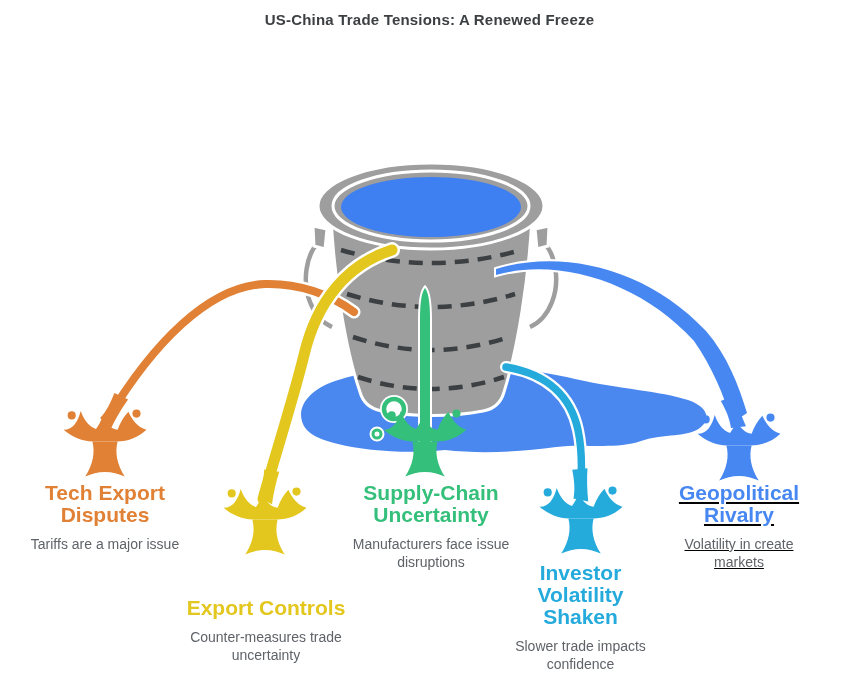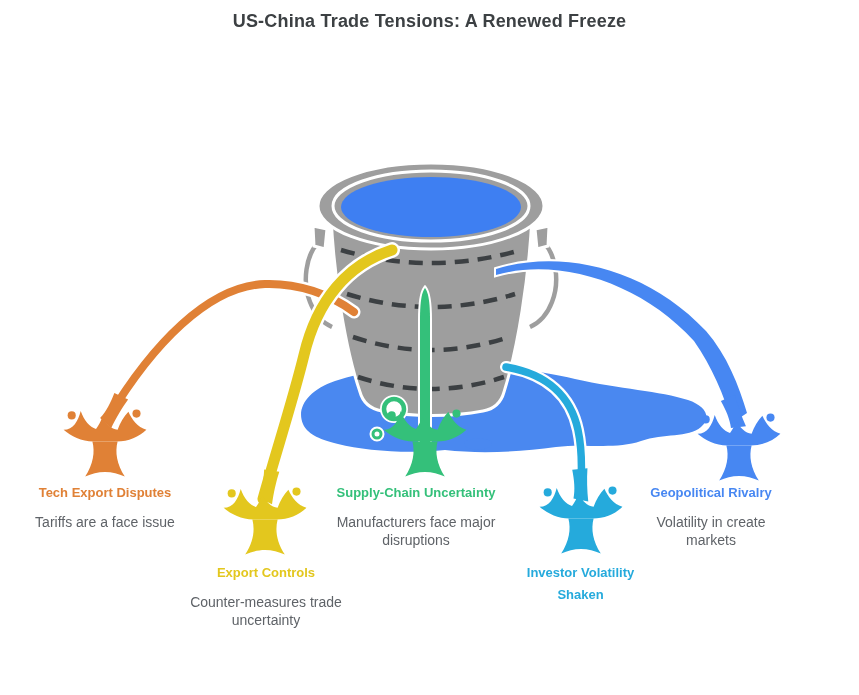--- a/index.html
+++ b/index.html
@@ -2,33 +2,33 @@
 <html style="--heading: #3C4043; --caption: #5F6368; --bucket: #9E9E9E; --dash: #3C4043; --water: #3E7FF2; --puddle: #4A88F0; --f0: #E08136; --f1: #E3C71E; --f2: #34C07A; --f3: #25AADC; --f4: #4787F2;"><head>
 <meta charset="utf-8">
 <style>
   html,body{margin:0;padding:0;background:#fff;}
   #canvas{
     position:relative;width:859px;height:695px;background:#fff;overflow:hidden;
     font-family:"Liberation Sans", sans-serif;
   }
   #title{
     position:absolute;top:11px;left:0;width:859px;text-align:center;
-    font-size:18px;font-weight:bold;color:var(--heading);letter-spacing:.2px;
+    font-size:15px;font-weight:bold;color:var(--heading);letter-spacing:.2px;
   }
   #diagram{position:absolute;left:0;top:0;}
   .factor{position:absolute;text-align:center;}
-  .factor-label{font-size:13px;font-weight:bold;line-height:22px;}
+  .factor-label{font-size:21px;font-weight:bold;line-height:22px;}
   .factor-caption{font-size:14px;line-height:17.5px;color:var(--caption);margin-top:10px;}
-  .c0{color:var(--f0);} .c1{color:var(--f1);} .c2{color:var(--f2);}
+  .c0{color:var(--f0);} .c1{color:var(--f1);margin-top:35px;} .c2{color:var(--f2);}
   .c3{color:var(--f3);} .c4{color:var(--f4);}
   #factor-0{left:25px;top:482px;width:160px;}
   #factor-1{left:176px;top:562px;width:180px;}
-  #factor-2{left:336px;top:482px;width:160px;}
+  #factor-2{left:351px;top:482px;width:160px;}
   #factor-3{left:508px;top:562px;width:145px;}
-  #factor-4{left:636px;top:482px;width:150px;}
+  #factor-4{left:664px;top:482px;width:150px;text-decoration:underline;}
   
   .ff0{fill:var(--f0);} .ff1{fill:var(--f1);} .ff2{fill:var(--f2);}
   .ff3{fill:var(--f3);} .ff4{fill:var(--f4);}
   .sf0{stroke:var(--f0);} .sf1{stroke:var(--f1);} .sf2{stroke:var(--f2);}
   .sf3{stroke:var(--f3);}
   .casing{stroke:#fff;fill:none;}
   .bucket-fill{fill:var(--bucket);stroke:#fff;stroke-width:3;}
   .hoop{stroke:var(--dash);stroke-width:4.5;fill:none;stroke-dasharray:14 9;}
   .wire{stroke:var(--bucket);stroke-width:4.5;fill:none;}
 </style>
@@ -123,31 +123,32 @@
       <use href="#splash-crown"></use>
     </g>
     <g class="ff4" transform="translate(694,396) scale(0.9)">
       <path d="M44,0 C45,12 45,22 42,32 L58,37 C58,25 59,11 61,0 Z" transform="rotate(-24,50,36)"></path>
       <use href="#splash-crown"></use>
     </g>
   </svg>
 
   <div class="factor" id="factor-0">
     <div class="factor-label c0">Tech Export Disputes</div>
-    <div class="factor-caption">Tariffs are a face issue</div>
+    <div class="factor-caption">Tariffs are a major issue</div>
   </div>
   <div class="factor" id="factor-1">
     <div class="factor-label c1">Export Controls</div>
     <div class="factor-caption">Counter-measures trade uncertainty</div>
   </div>
   <div class="factor" id="factor-2">
     <div class="factor-label c2">Supply-Chain Uncertainty</div>
-    <div class="factor-caption">Manufacturers face major disruptions</div>
+    <div class="factor-caption">Manufacturers face issue disruptions</div>
   </div>
   <div class="factor" id="factor-3">
     <div class="factor-label c3">Investor Volatility Shaken</div>
+    <div class="factor-caption">Slower trade impacts confidence</div>
   </div>
   <div class="factor" id="factor-4">
     <div class="factor-label c4">Geopolitical Rivalry</div>
     <div class="factor-caption">Volatility in create markets</div>
   </div>
 
 </div>
 
 </body></html>

